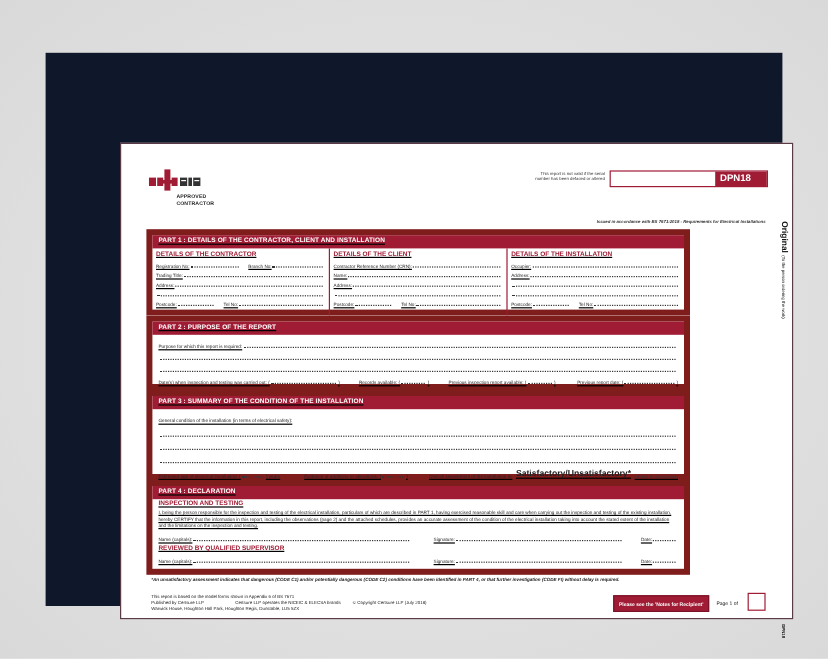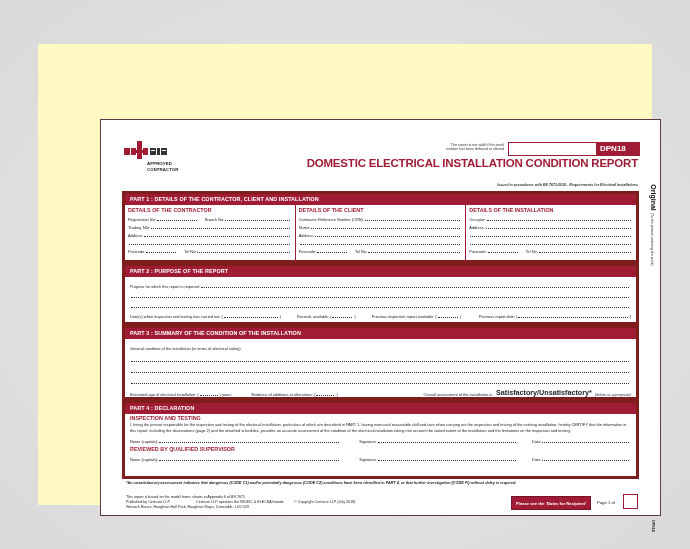--- a/index.html
+++ b/index.html
@@ -4,21 +4,21 @@
 <style>
   * { box-sizing: border-box; margin: 0; padding: 0; }
   html, body { width: 690px; height: 549px; overflow: hidden; }
   body {
     background: radial-gradient(ellipse at center, #e6e6e6 0%, #dedede 70%, #d9d9d9 100%);
     font-family: "Liberation Sans", sans-serif;
     position: relative;
   }
   .frame {
     position: absolute; left: 38px; top: 44px; width: 614px; height: 461px;
-    background: #fef9c3;
+    background: #0f172a;
   }
   .paper {
     position: absolute; left: 62px; top: 75px; width: 561px; height: 397px;
     background: #ffffff;
     border: 1px solid #5a3a44;
   }
   .logo { position: absolute; left: 23px; top: 21px; width: 58px; height: 38px; }
   .logo .mark { position: absolute; left: 0; top: 0; width: 58px; height: 18px; }
   .logo .lt { position: absolute; left: 23px; font-size: 4.3px; font-weight: bold; color: #222; letter-spacing: 0.1px; }
   .validity { position: absolute; left: 300px; top: 23px; width: 103px; font-size: 3.6px; color: #333; text-align: right; line-height: 4.4px; }
@@ -26,21 +26,21 @@
   .serial .code { position: absolute; right: 0; top: 0; width: 43px; height: 12px; background: #a01c35; color: #fff; font-weight: bold; font-size: 8px; line-height: 12px; padding-left: 4px; }
   .title { position: absolute; right: 22px; top: 37px; font-size: 11.5px; font-weight: bold; color: #a01c35; letter-spacing: -0.2px; white-space: nowrap; }
   .subtitle { position: absolute; right: 22px; top: 51px; font-size: 9.2px; font-weight: bold; color: #a01c35; white-space: nowrap; }
   .issued { position: absolute; right: 22px; top: 63px; font-size: 3.6px; font-style: italic; font-weight: bold; color: #333; white-space: nowrap; }
   .side-orig { position: absolute; left: 547px; top: 50px; width: 10px; height: 110px; }
   .side-orig span { position: absolute; left: 50%; top: 50%; transform: translate(-50%,-50%) rotate(90deg); white-space: nowrap; font-size: 7px; font-weight: bold; color: #111; }
   .side-orig small { font-size: 3.6px; font-weight: normal; }
   .side-ref { position: absolute; left: 548px; top: 396px; width: 8px; height: 20px; }
   .side-ref span { position: absolute; left: 50%; top: 50%; transform: translate(-50%,-50%) rotate(90deg); white-space: nowrap; font-size: 3.6px; font-weight: bold; color: #111; }
 
-  .part { position: absolute; left: 21px; width: 517px; border: 3px solid #7f1d1d; background: #fff; }
+  .part { position: absolute; left: 21px; width: 453px; border: 5px solid #7f1d1d; background: #fff; text-decoration: underline; }
   .part-head { background: #a01c35; color: #fff; font-size: 5.4px; font-weight: bold; height: 11px; line-height: 11px; padding-left: 5px; letter-spacing: 0.1px; }
   .sub-h { color: #a01c35; font-size: 5.4px; font-weight: bold; line-height: 7px; }
   .lbl { font-size: 3.9px; color: #222; white-space: nowrap; }
   .row { display: flex; align-items: flex-end; height: 8px; }
   .dots { flex: 1; border-bottom: 1px dotted #333; height: 4px; margin: 0 2px 1px 1px; }
   .fixed-dots { display: inline-block; border-bottom: 1px dotted #333; height: 4px; margin: 0 2px 1px 1px; }
 
   .p1 { top: 71px; height: 72px; }
   .p1-cols { display: flex; height: 60px; }
   .p1-col { flex: 1; padding: 2px 3px 0 3px; border-right: 1px solid #a01c35; }
@@ -89,21 +89,20 @@
       <div class="lt" style="top:26px;">CONTRACTOR</div>
     </div>
 
     <div class="validity">
       <div>This report is not valid if the serial</div>
       <div>number has been defaced or altered</div>
     </div>
     <div class="serial">
       <div class="code">DPN18</div>
     </div>
-    <div class="title">DOMESTIC ELECTRICAL INSTALLATION CONDITION REPORT</div>
     <div class="issued">Issued in accordance with BS 7671:2018 - Requirements for Electrical Installations</div>
 
     <div class="side-orig">
       <span><b>Original</b> <small>(To the person ordering the work)</small></span>
     </div>
 
     <div class="part p1">
       <div class="part-head">PART 1 : DETAILS OF THE CONTRACTOR, CLIENT AND INSTALLATION</div>
       <div class="p1-cols">
         <div class="p1-col">

